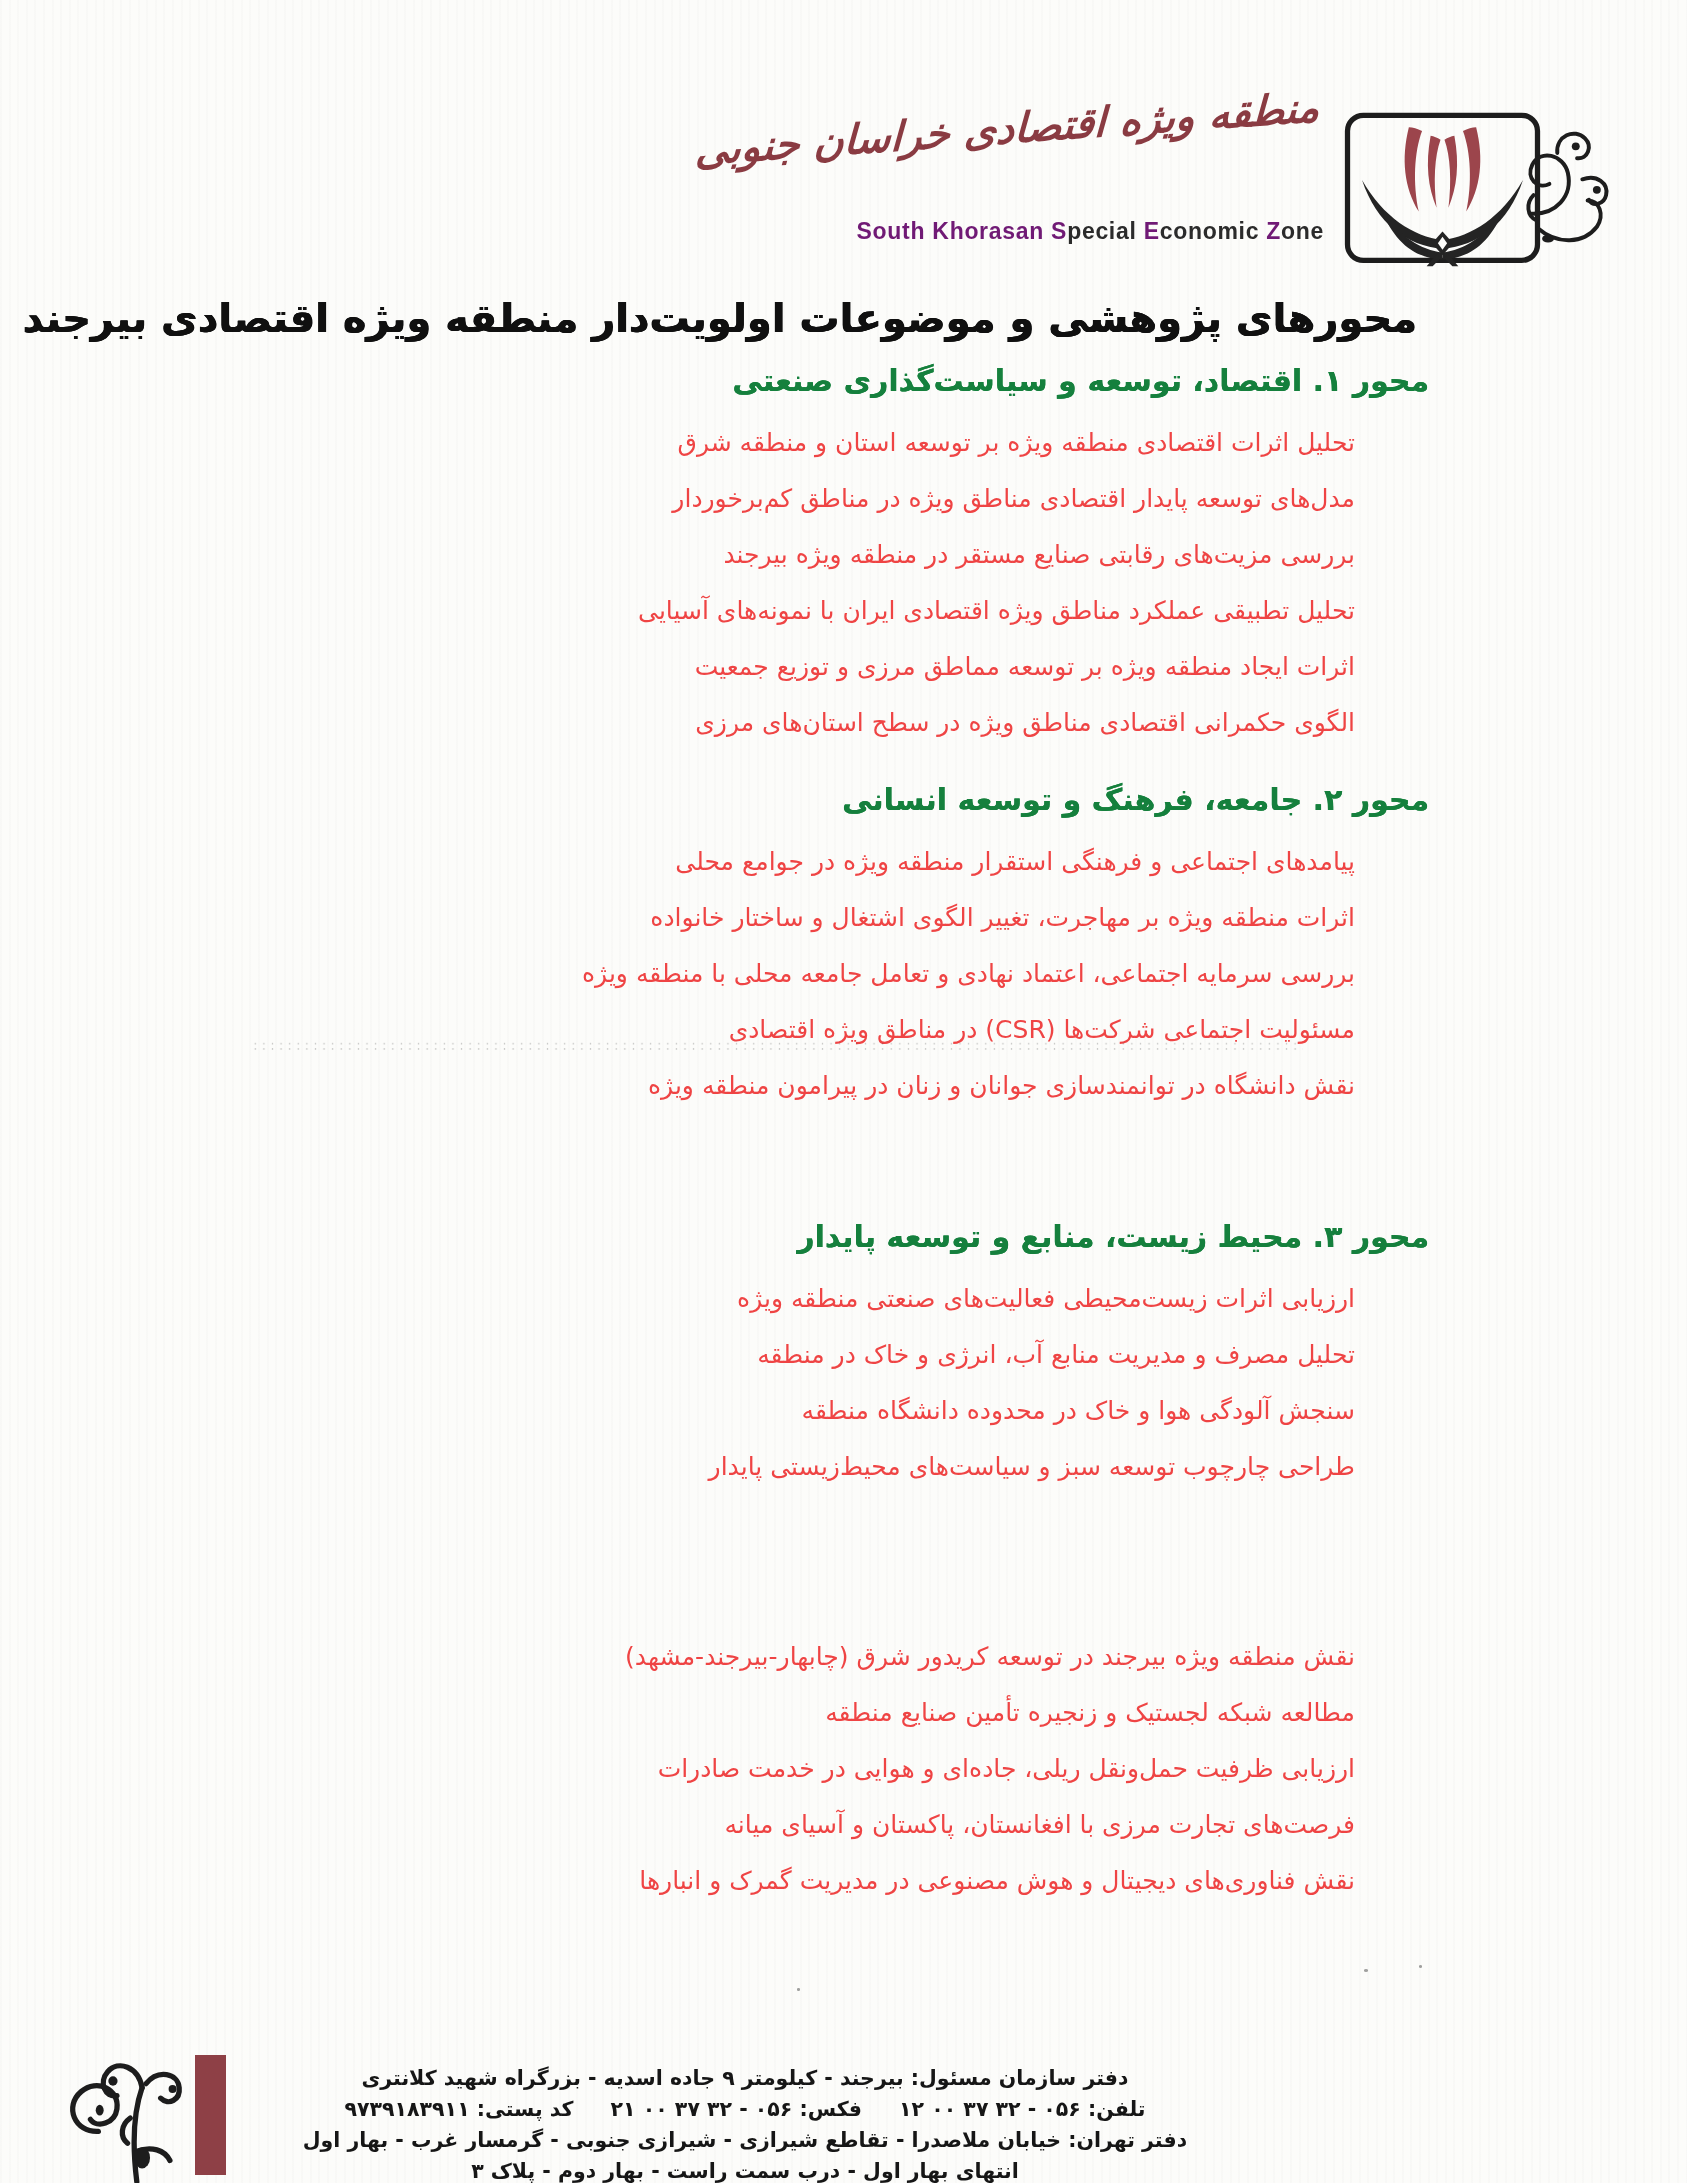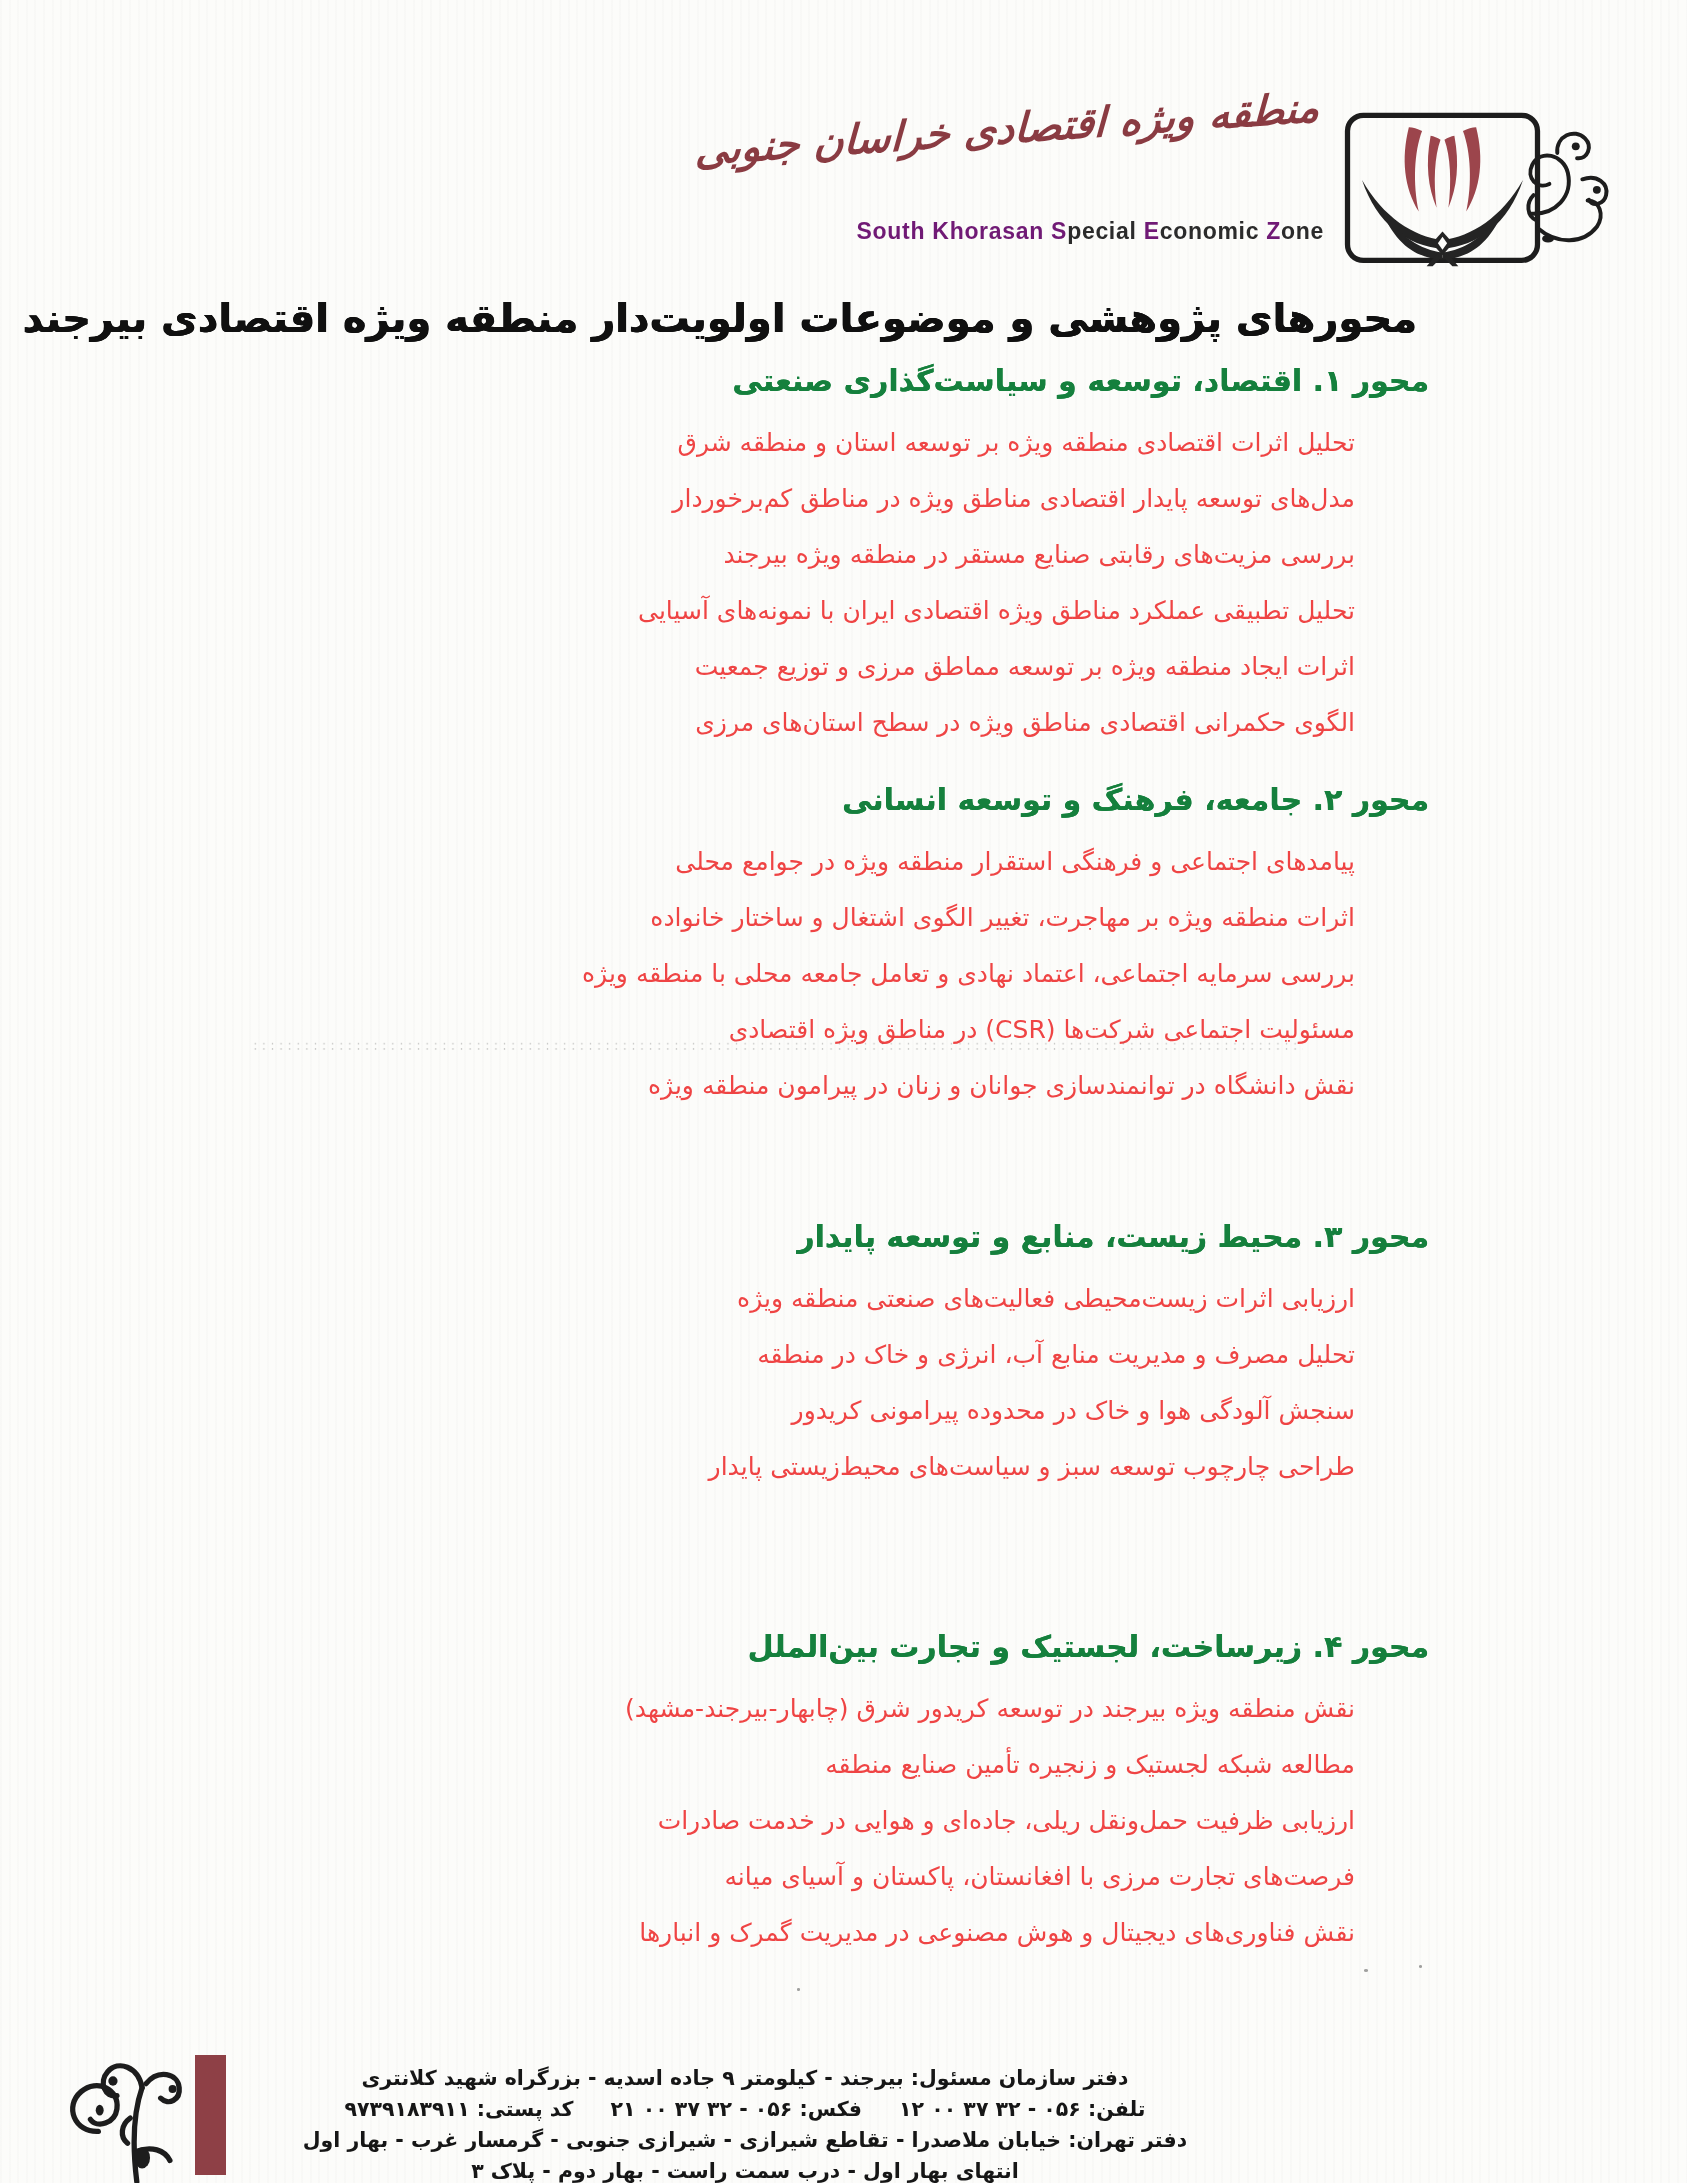--- a/index.html
+++ b/index.html
@@ -153,27 +153,26 @@
       <div class="item">مسئولیت اجتماعی شرکت‌ها (CSR) در مناطق ویژه اقتصادی</div>
       <div class="item">نقش دانشگاه در توانمندسازی جوانان و زنان در پیرامون منطقه ویژه</div>
     </div>
   </div>
 
   <div class="section" id="section-3">
     <div class="section-heading">محور ۳. محیط زیست، منابع و توسعه پایدار</div>
     <div class="section-items">
       <div class="item">ارزیابی اثرات زیست‌محیطی فعالیت‌های صنعتی منطقه ویژه</div>
       <div class="item">تحلیل مصرف و مدیریت منابع آب، انرژی و خاک در منطقه</div>
-      <div class="item">سنجش آلودگی هوا و خاک در محدوده پیرامونی کریدور</div>
+      <div class="item">سنجش آلودگی هوا و خاک در محدوده دانشگاه منطقه</div>
       <div class="item">طراحی چارچوب توسعه سبز و سیاست‌های محیط‌زیستی پایدار</div>
     </div>
   </div>
 
   <div class="section" id="section-4">
-    <div class="section-heading">محور ۴. زیرساخت، لجستیک و تجارت بین‌الملل</div>
     <div class="section-items">
       <div class="item">نقش منطقه ویژه بیرجند در توسعه کریدور شرق (چابهار-بیرجند-مشهد)</div>
       <div class="item">مطالعه شبکه لجستیک و زنجیره تأمین صنایع منطقه</div>
       <div class="item">ارزیابی ظرفیت حمل‌ونقل ریلی، جاده‌ای و هوایی در خدمت صادرات</div>
       <div class="item">فرصت‌های تجارت مرزی با افغانستان، پاکستان و آسیای میانه</div>
       <div class="item">نقش فناوری‌های دیجیتال و هوش مصنوعی در مدیریت گمرک و انبارها</div>
     </div>
   </div>
 
   <div class="noise-band"></div>

